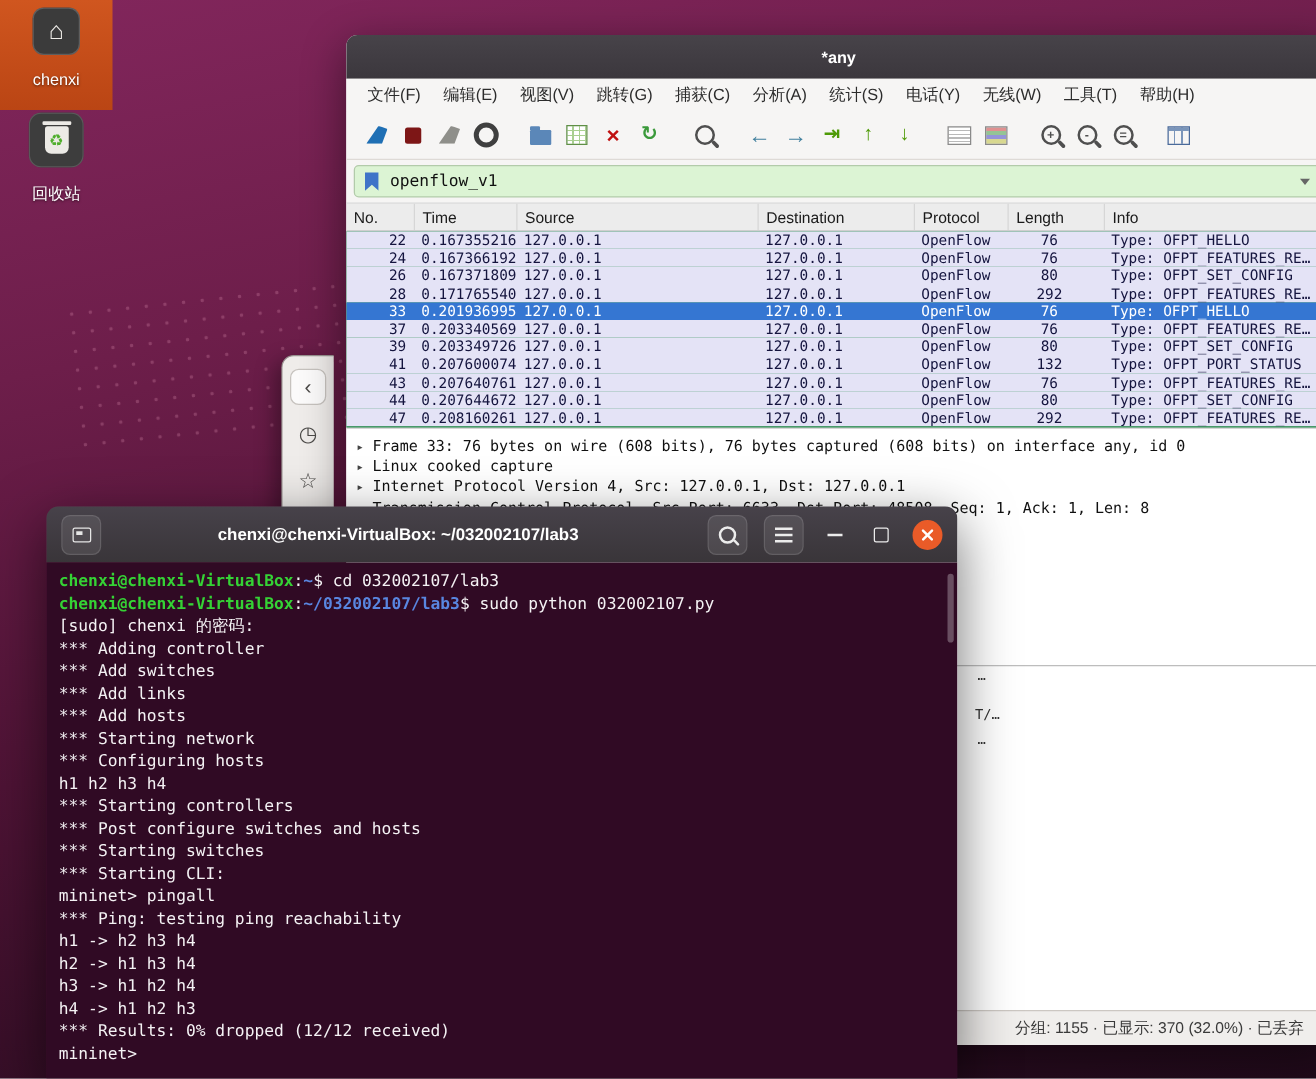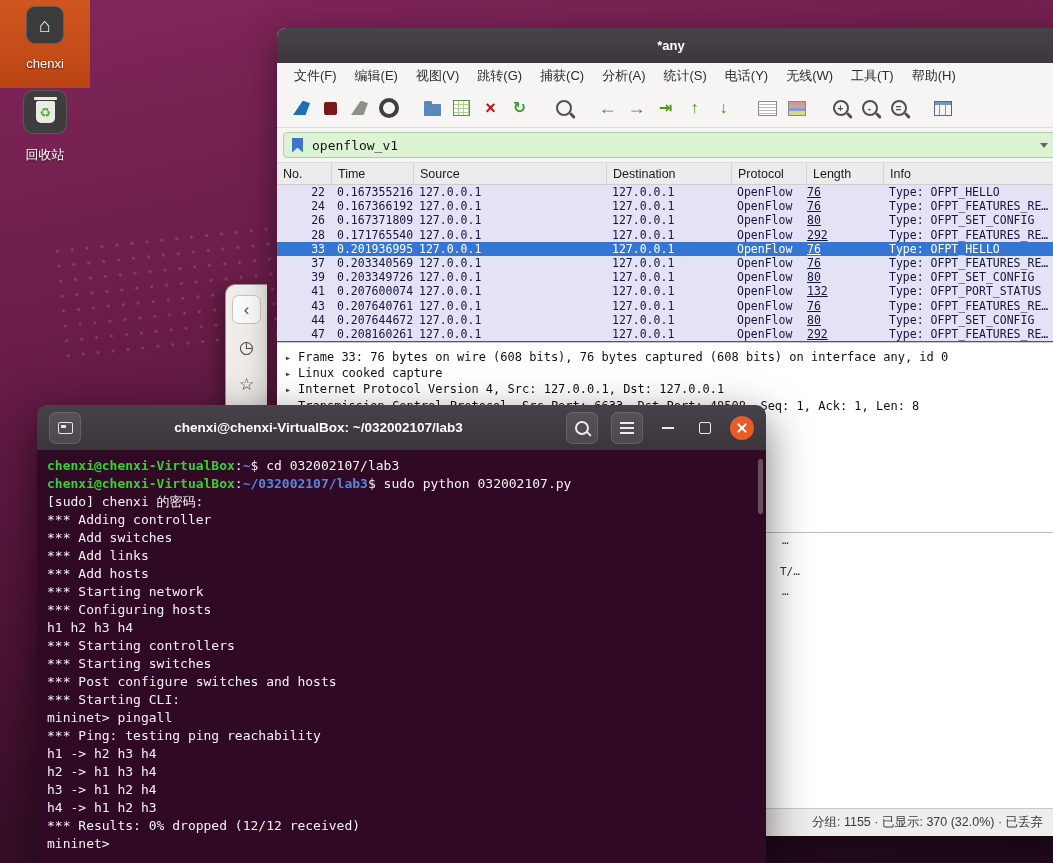--- a/index.html
+++ b/index.html
@@ -81,21 +81,21 @@
     background:#ececec;border-top:1px solid #dcdcdc;border-bottom:1px solid #cfcfcf;font-size:12.5px;color:#1a1a1a;}
   .hcell{display:flex;align-items:center;padding-left:6px;border-right:1px solid #d6d6d6;overflow:hidden;white-space:nowrap;}
 
   .ws-rows{height:157px;flex:0 0 auto;position:relative;background:#15803d;overflow:hidden;
     font-family:"DejaVu Sans Mono","Liberation Mono",monospace;font-size:11.5px;}
   .prow{display:grid;grid-template-columns:55px 82px 193px 125px 75px 77px 1fr;height:14.2px;line-height:14.3px;
     background:#e4e3f6;color:#14143e;white-space:nowrap;}
   .prow.sel{background:#3576d2;color:#fff;}
   .prow span{overflow:hidden;}
   .c-no{text-align:right;padding-right:7px;}
-  .c-len{text-align:left;padding-right:12px;text-decoration:underline;}
+  .c-len{text-align:center;padding-right:12px;}
   .c-time,.c-src,.c-dst,.c-proto,.c-info{padding-left:5px;}
   .ws-scroll{position:absolute;right:0;top:0;width:9px;height:100%;background:#f0f0f0;}
   .ws-thumb{position:absolute;right:1.5px;top:6px;width:6px;height:58px;background:#bdbdbd;border-radius:3px;}
 
   .ws-details{height:184px;flex:0 0 auto;background:#fff;border-top:1px solid #c9c9c9;padding:5px 0 0 8px;
     font-family:"DejaVu Sans Mono","Liberation Mono",monospace;font-size:12px;color:#101010;overflow:hidden;}
   .det-line{height:16.2px;line-height:19px;white-space:nowrap;overflow:hidden;}
   .det-arrow{color:#444;margin-right:7px;font-size:10px;}
 
   .ws-bytes{flex:1;background:#fff;border-top:1px solid #bdbdbd;position:relative;
@@ -443,22 +443,22 @@
         <div class="t-line"><span class="seg-user">chenxi@chenxi-VirtualBox</span><span class="seg-plain">:</span><span class="seg-path">~/032002107/lab3</span><span class="seg-plain">$ sudo python 032002107.py</span></div>
         <div class="t-line"><span class="seg-plain">[sudo] chenxi 的密码:</span></div>
         <div class="t-line"><span class="seg-plain">*** Adding controller</span></div>
         <div class="t-line"><span class="seg-plain">*** Add switches</span></div>
         <div class="t-line"><span class="seg-plain">*** Add links</span></div>
         <div class="t-line"><span class="seg-plain">*** Add hosts</span></div>
         <div class="t-line"><span class="seg-plain">*** Starting network</span></div>
         <div class="t-line"><span class="seg-plain">*** Configuring hosts</span></div>
         <div class="t-line"><span class="seg-plain">h1 h2 h3 h4</span></div>
         <div class="t-line"><span class="seg-plain">*** Starting controllers</span></div>
+        <div class="t-line"><span class="seg-plain">*** Post configure switches and hosts</span></div>
         <div class="t-line"><span class="seg-plain">*** Starting switches</span></div>
-        <div class="t-line"><span class="seg-plain">*** Post configure switches and hosts</span></div>
         <div class="t-line"><span class="seg-plain">*** Starting CLI:</span></div>
         <div class="t-line"><span class="seg-plain">mininet&gt; pingall</span></div>
         <div class="t-line"><span class="seg-plain">*** Ping: testing ping reachability</span></div>
         <div class="t-line"><span class="seg-plain">h1 -&gt; h2 h3 h4</span></div>
         <div class="t-line"><span class="seg-plain">h2 -&gt; h1 h3 h4</span></div>
         <div class="t-line"><span class="seg-plain">h3 -&gt; h1 h2 h4</span></div>
         <div class="t-line"><span class="seg-plain">h4 -&gt; h1 h2 h3</span></div>
         <div class="t-line"><span class="seg-plain">*** Results: 0% dropped (12/12 received)</span></div>
         <div class="t-line"><span class="seg-plain">mininet&gt;</span></div>
       </div>

